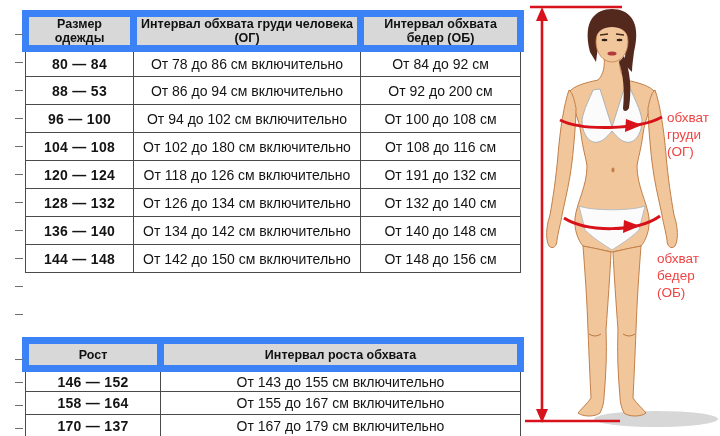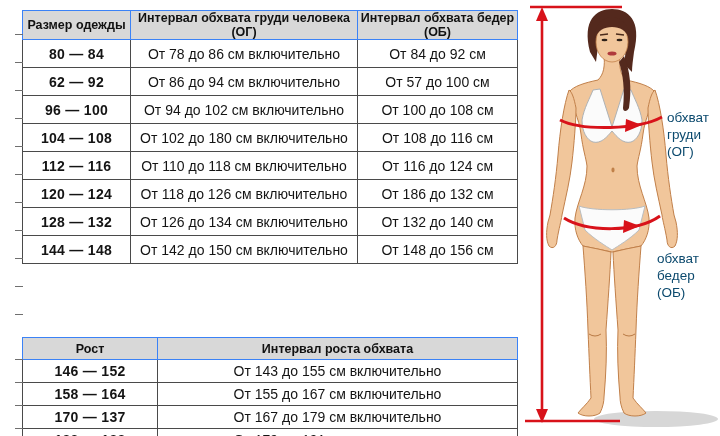--- a/index.html
+++ b/index.html
@@ -7,37 +7,37 @@
     width:720px;height:436px;overflow:hidden;position:relative;
     background:#ffffff;
     font-family:"Liberation Sans", sans-serif;
   }
   table.sizes{
     position:absolute;border-collapse:collapse;table-layout:fixed;
     background:#ffffff;
   }
   table.sizes th{
     background:#d8d8d8;font-weight:bold;font-size:12.5px;color:#111;
-    border:1px solid #3b82f6;text-align:center;padding:0 2px;
+    border:7px solid #3b82f6;text-align:center;padding:0 2px;
   }
   table.sizes td{
     border:1px solid #4a4a4a;text-align:center;color:#141414;
     font-size:14px;padding:0 2px;box-sizing:border-box;
   }
   #size-table{left:22px;top:10px;width:495px;}
   #size-table th{height:23px;}
   #size-table td{height:28px;}
   #height-table{left:22px;top:337px;width:495px;}
   #height-table th{height:21px;}
   #height-table td{height:23px;}
   td.first-col{font-weight:bold;font-size:14.5px;letter-spacing:.3px;}
   .stub{position:absolute;left:15px;width:8px;height:1px;background:#6f6f6f;}
   #figure-wrap{position:absolute;left:520px;top:0;width:200px;height:436px;}
   .measure-label{
-    position:absolute;font-size:13.5px;line-height:17px;color:#0c4a6e;
+    position:absolute;font-size:13.5px;line-height:17px;color:#ef4444;
     white-space:pre-line;
   }
   #chest-label{left:667px;top:109px;}
   #hips-label{left:657px;top:250px;}
 </style>
 </head>
 <body>
 
 <table class="sizes" id="size-table">
   <colgroup>
@@ -52,48 +52,48 @@
         <th>Интервал обхвата бедер (ОБ)</th>
       </tr>
     </thead>
   <tbody>
       <tr>
         <td class="first-col">80 — 84</td>
         <td>От 78 до 86 см включительно</td>
         <td>От 84 до 92 см</td>
       </tr>
       <tr>
-        <td class="first-col">62 — 92</td>
+        <td class="first-col">88 — 53</td>
         <td>От 86 до 94 см включительно</td>
-        <td>От 57 до 100 см</td>
+        <td>От 92 до 200 см</td>
       </tr>
       <tr>
         <td class="first-col">96 — 100</td>
         <td>От 94 до 102 см включительно</td>
         <td>От 100 до 108 см</td>
       </tr>
       <tr>
         <td class="first-col">104 — 108</td>
         <td>От 102 до 180 см включительно</td>
         <td>От 108 до 116 см</td>
       </tr>
       <tr>
-        <td class="first-col">112 — 116</td>
-        <td>От 110 до 118 см включительно</td>
-        <td>От 116 до 124 см</td>
-      </tr>
-      <tr>
         <td class="first-col">120 — 124</td>
         <td>От 118 до 126 см включительно</td>
-        <td>От 186 до 132 см</td>
+        <td>От 191 до 132 см</td>
       </tr>
       <tr>
         <td class="first-col">128 — 132</td>
         <td>От 126 до 134 см включительно</td>
         <td>От 132 до 140 см</td>
+      </tr>
+      <tr>
+        <td class="first-col">136 — 140</td>
+        <td>От 134 до 142 см включительно</td>
+        <td>От 140 до 148 см</td>
       </tr>
       <tr>
         <td class="first-col">144 — 148</td>
         <td>От 142 до 150 см включительно</td>
         <td>От 148 до 156 см</td>
       </tr>
     </tbody>
 </table>
 
 <table class="sizes" id="height-table">

